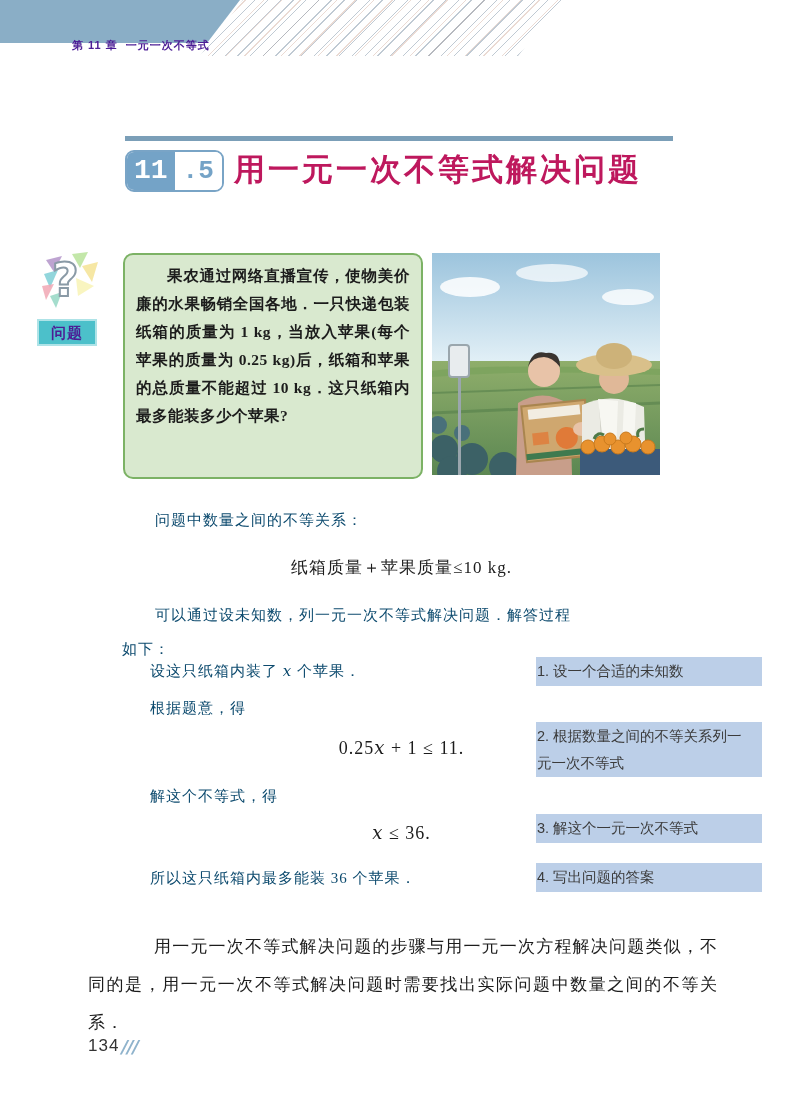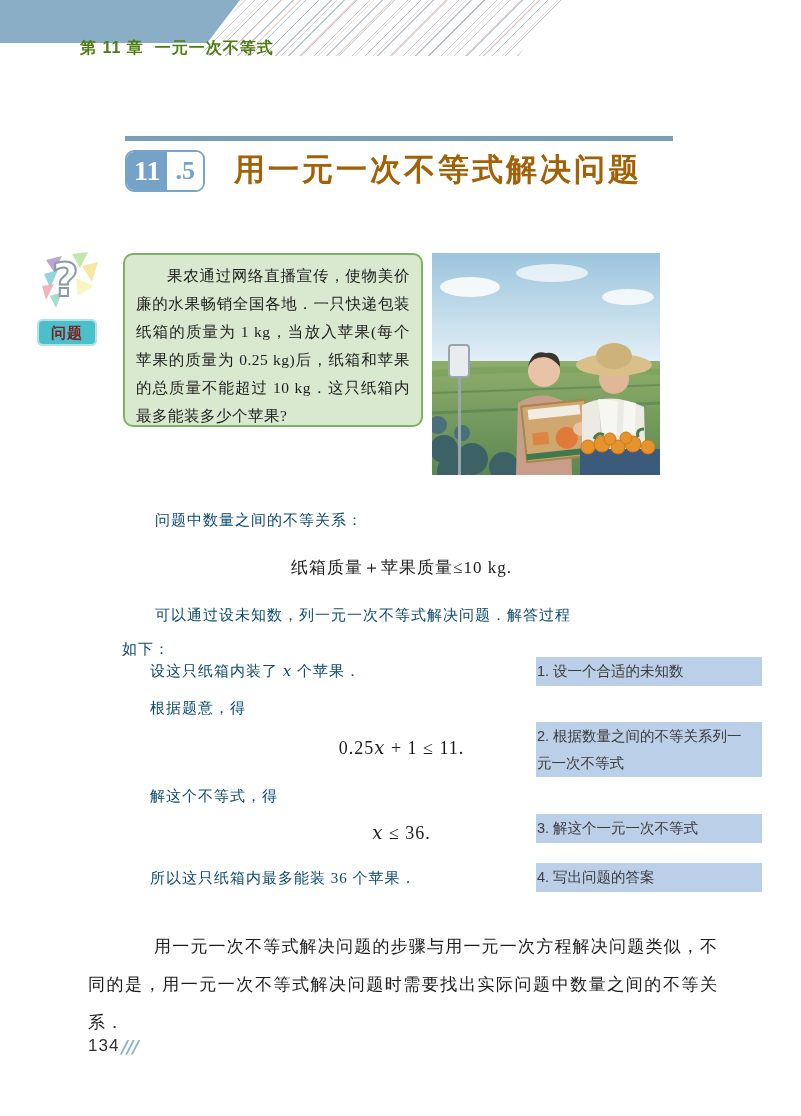--- a/index.html
+++ b/index.html
@@ -17,60 +17,61 @@
     clip-path:polygon(0 0, 240px 0, 207px 43px, 0 43px);
   }
   .hatch {
     position:absolute; left:0; top:0; width:570px; height:56px;
     background:
       repeating-linear-gradient(135deg, rgba(140,158,175,.55) 0 1px, transparent 1px 9px),
       repeating-linear-gradient(135deg, transparent 0 4px, rgba(196,150,130,.35) 4px 5px, transparent 5px 13px);
     clip-path:polygon(243px 0, 562px 0, 518px 56px, 200px 56px);
   }
   .chapter-header {
-    position:absolute; left:80px; top:38px;
-    font-family:"Liberation Sans","DejaVu Sans",sans-serif;
-    font-size:16px; font-weight:bold; color:#4d7c0f; letter-spacing:1px;
+    position:absolute; left:72px; top:38px;
+    font-family:"Liberation Sans","DejaVu Sans",sans-serif;
+    font-size:11px; font-weight:bold; color:#4c1d95; letter-spacing:1px;
     white-space:pre;
   }
   
   .title-rule { position:absolute; left:125px; top:136px; width:548px; height:5px; background:#7b9fb8; }
   .sec-badge {
     position:absolute; left:125px; top:150px; height:42px;
     display:flex; border:2px solid #79a4c6; border-radius:9px; overflow:hidden;
     background:#fff;
-    font-family:Liberation Serif, serif; font-weight:bold;
+    font-family:Liberation Mono, monospace; font-weight:bold;
   }
   .sec-badge .maj {
     background:#74a3c7; color:#fff; font-size:28px; line-height:38px;
     padding:0 7px; display:flex; align-items:center;
   }
   .sec-badge .min {
     background:#fff; color:#74a3c7; font-size:26px; line-height:38px;
     padding:0 8px; display:flex; align-items:center;
   }
   .sec-title {
     position:absolute; left:234px; top:149px;
     font-family:"Liberation Sans","DejaVu Sans",sans-serif;
-    font-size:31px; font-weight:900; color:#a16207; letter-spacing:3px;
+    font-size:31px; font-weight:900; color:#be185d; letter-spacing:3px;
   }
   
   .q-icon { position:absolute; left:36px; top:252px; }
   .q-badge {
     position:absolute; left:37px; top:319px; width:60px; height:27px;
-    background:#4cc0ca; border-radius:6px; color:#7f1d1d;
+    background:#4cc0ca; border-radius:0; color:#4c1d95;
     font-family:"Liberation Sans","DejaVu Sans",sans-serif;
     font-size:15px; font-weight:bold; text-align:center; line-height:27px;
     box-shadow:inset 0 0 0 2px rgba(255,255,255,.55);
     letter-spacing:1px;
   }
   .problem-box {
-    position:absolute; left:123px; top:253px; width:300px; height:174px;
+    position:absolute; left:123px; top:253px; width:300px; height:226px;
     background:#d9e9cf; border:2.5px solid #7cb265; border-radius:10px;
     padding:7px 11px 6px 11px;
+    font-weight:bold;
   }
   .problem-box p {
     font-size:15.5px; line-height:28px; color:#1c1c1c;
     text-align:justify; text-indent:2em; letter-spacing:.5px;
   }
   .photo {
     position:absolute; left:432px; top:253px; width:228px; height:222px;
     overflow:hidden;
   }
   

